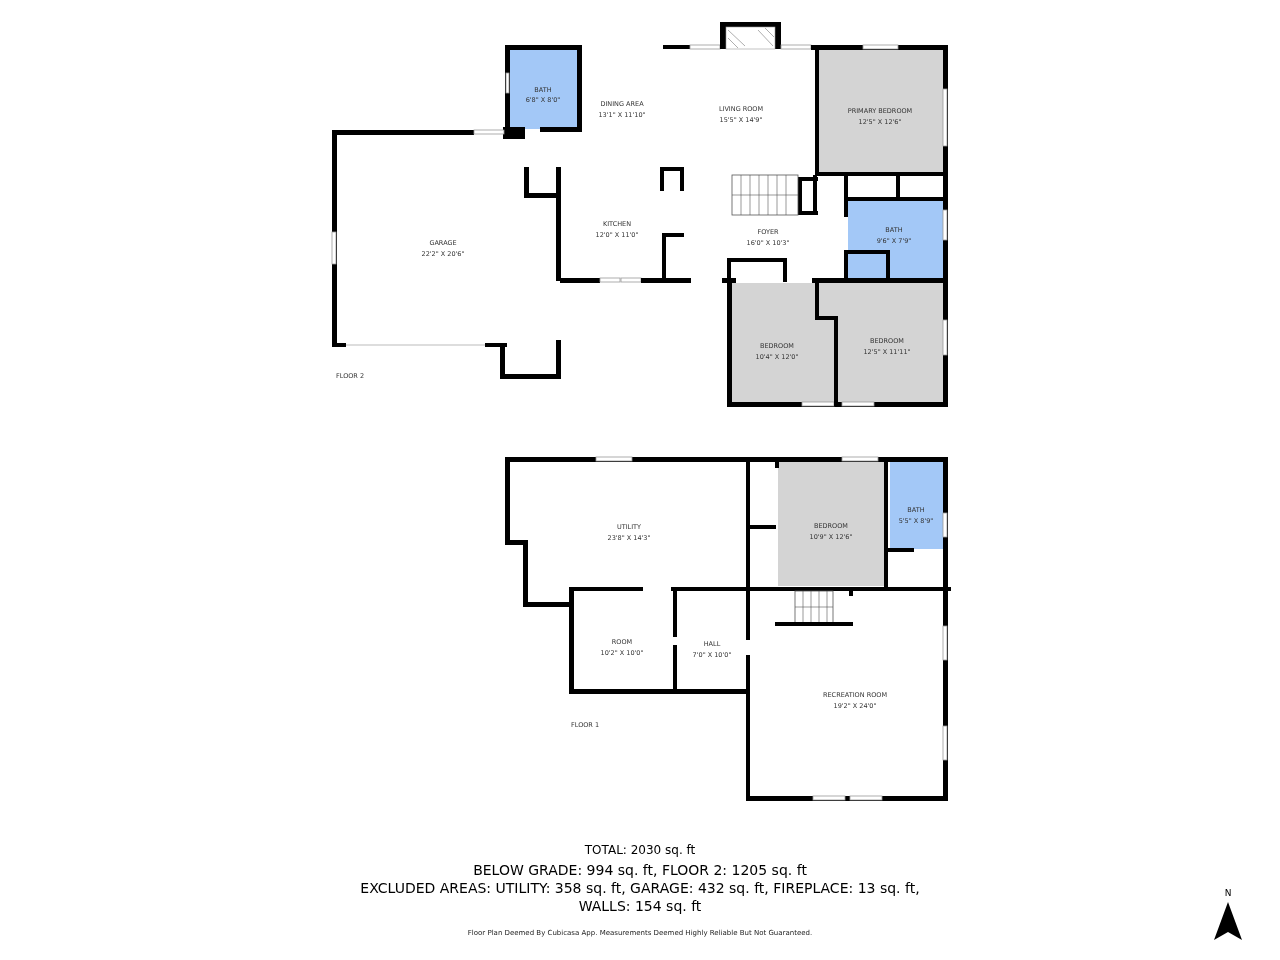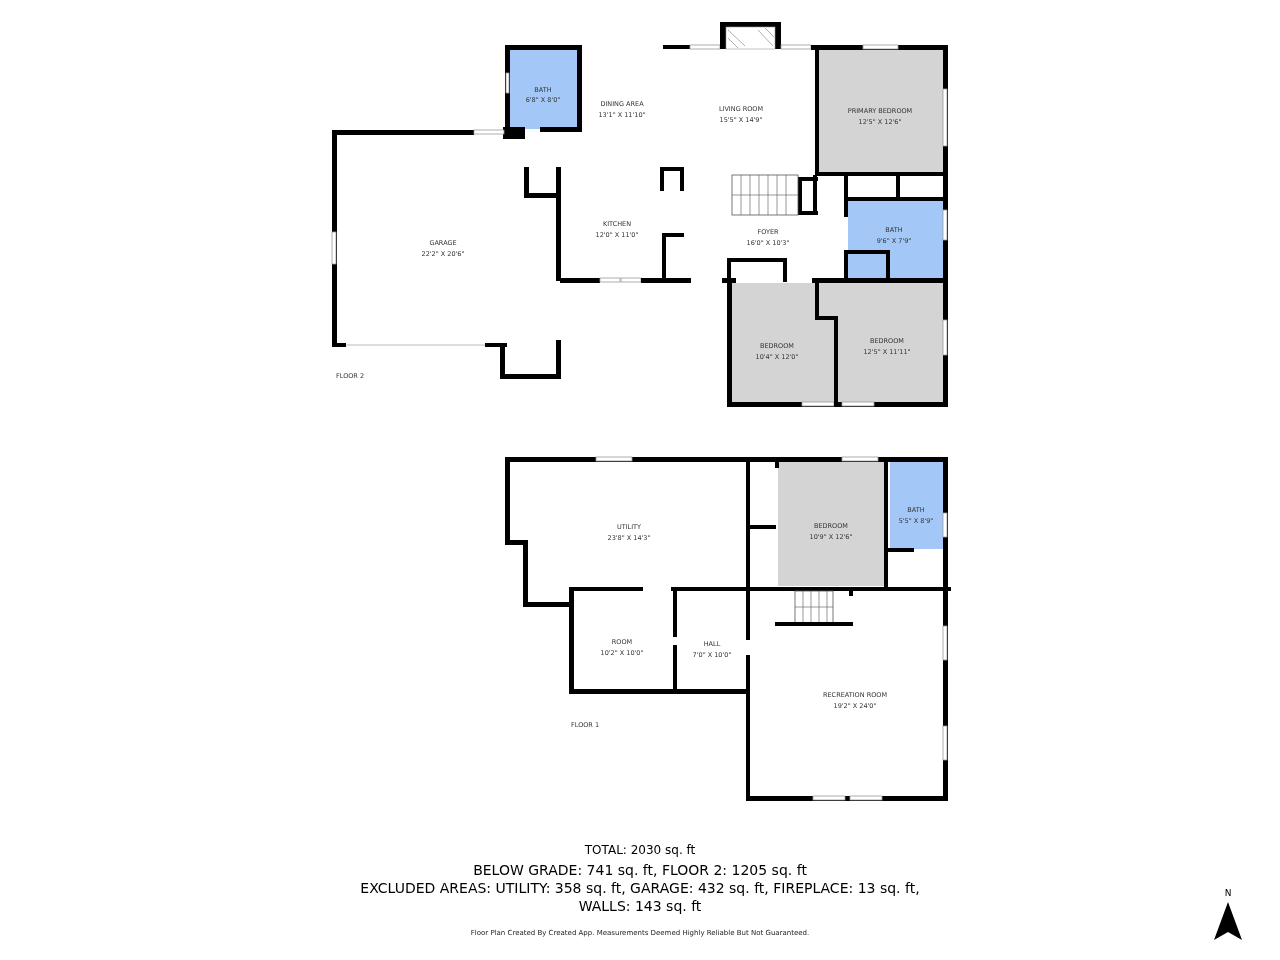--- a/index.html
+++ b/index.html
@@ -201,23 +201,23 @@
     <text class="room-dim" x="622" y="655">10'2" X 10'0"</text>
     <text class="room-label" x="712" y="646">HALL</text>
     <text class="room-dim" x="712" y="657">7'0" X 10'0"</text>
     <text class="room-label" x="855" y="697">RECREATION ROOM</text>
     <text class="room-dim" x="855" y="708">19'2" X 24'0"</text>
     <text class="floor-label" x="571" y="727">FLOOR 1</text>
   </g>
 </svg>
 
 <div class="summary total">TOTAL: 2030 sq. ft</div>
-<div class="summary line l1">BELOW GRADE: 741 sq. ft, FLOOR 2: 1205 sq. ft</div>
+<div class="summary line l1">BELOW GRADE: 994 sq. ft, FLOOR 2: 1205 sq. ft</div>
 <div class="summary line l2">EXCLUDED AREAS: UTILITY: 358 sq. ft, GARAGE: 432 sq. ft, FIREPLACE: 13 sq. ft,</div>
-<div class="summary line l3">WALLS: 143 sq. ft</div>
-<div class="summary disclaimer">Floor Plan Created By Created App. Measurements Deemed Highly Reliable But Not Guaranteed.</div>
+<div class="summary line l3">WALLS: 154 sq. ft</div>
+<div class="summary disclaimer">Floor Plan Deemed By Cubicasa App. Measurements Deemed Highly Reliable But Not Guaranteed.</div>
 
 <div class="compass">
   <div class="n">N</div>
   <svg width="32" height="56">
     <polygon points="16,14 30,52 16,44 2,52" fill="#000"></polygon>
   </svg>
 </div>
 
 </body></html>

